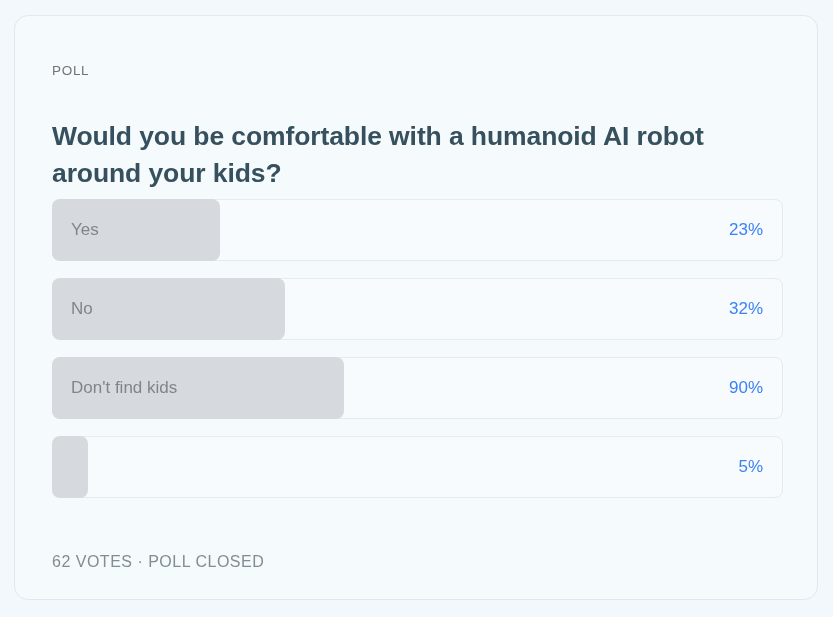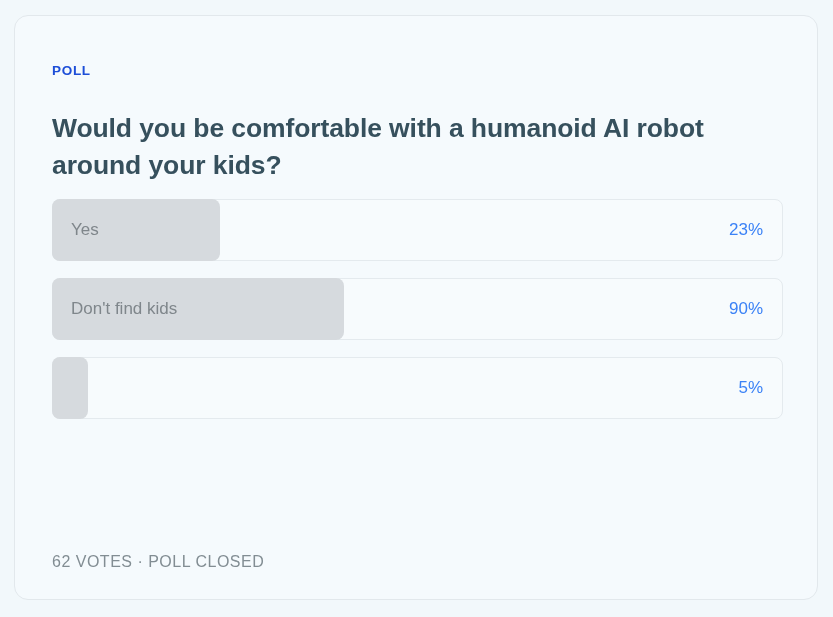--- a/index.html
+++ b/index.html
@@ -25,28 +25,28 @@
     border: 1px solid #e2e8ec;
     border-radius: 14px;
   }
 
   .eyebrow {
     position: absolute;
     left: 37px;
     top: 47px;
     font-size: 13.5px;
     letter-spacing: 0.7px;
-    color: #1d4ed8;
-    font-weight: 700;
+    color: #737373;
+    font-weight: 400;
   }
 
   .poll-title {
     position: absolute;
     left: 37px;
-    top: 76px;
+    top: 84px;
     width: 715px;
     font-size: 26.5px;
     line-height: 37px;
     font-weight: bold;
     color: #36505d;
     letter-spacing: -0.1px;
   }
 
   .options {
     position: absolute;
@@ -117,20 +117,25 @@
   <h1 class="poll-title">Would you be comfortable with a humanoid AI robot around your kids?</h1>
 
   <div class="options">
 
     <div class="option-row">
       <div class="option-fill" style="width:23%;"></div>
       <span class="option-label">Yes</span>
       <span class="option-pct">23%</span>
     </div>
 
+    <div class="option-row">
+      <div class="option-fill" style="width:32%;"></div>
+      <span class="option-label">No</span>
+      <span class="option-pct">32%</span>
+    </div>
 
     <div class="option-row">
       <div class="option-fill" style="width:40%;"></div>
       <span class="option-label">Don't find kids</span>
       <span class="option-pct">90%</span>
     </div>
 
     <div class="option-row">
       <div class="option-fill" style="width:5%;"></div>
       <span class="option-pct">5%</span>

